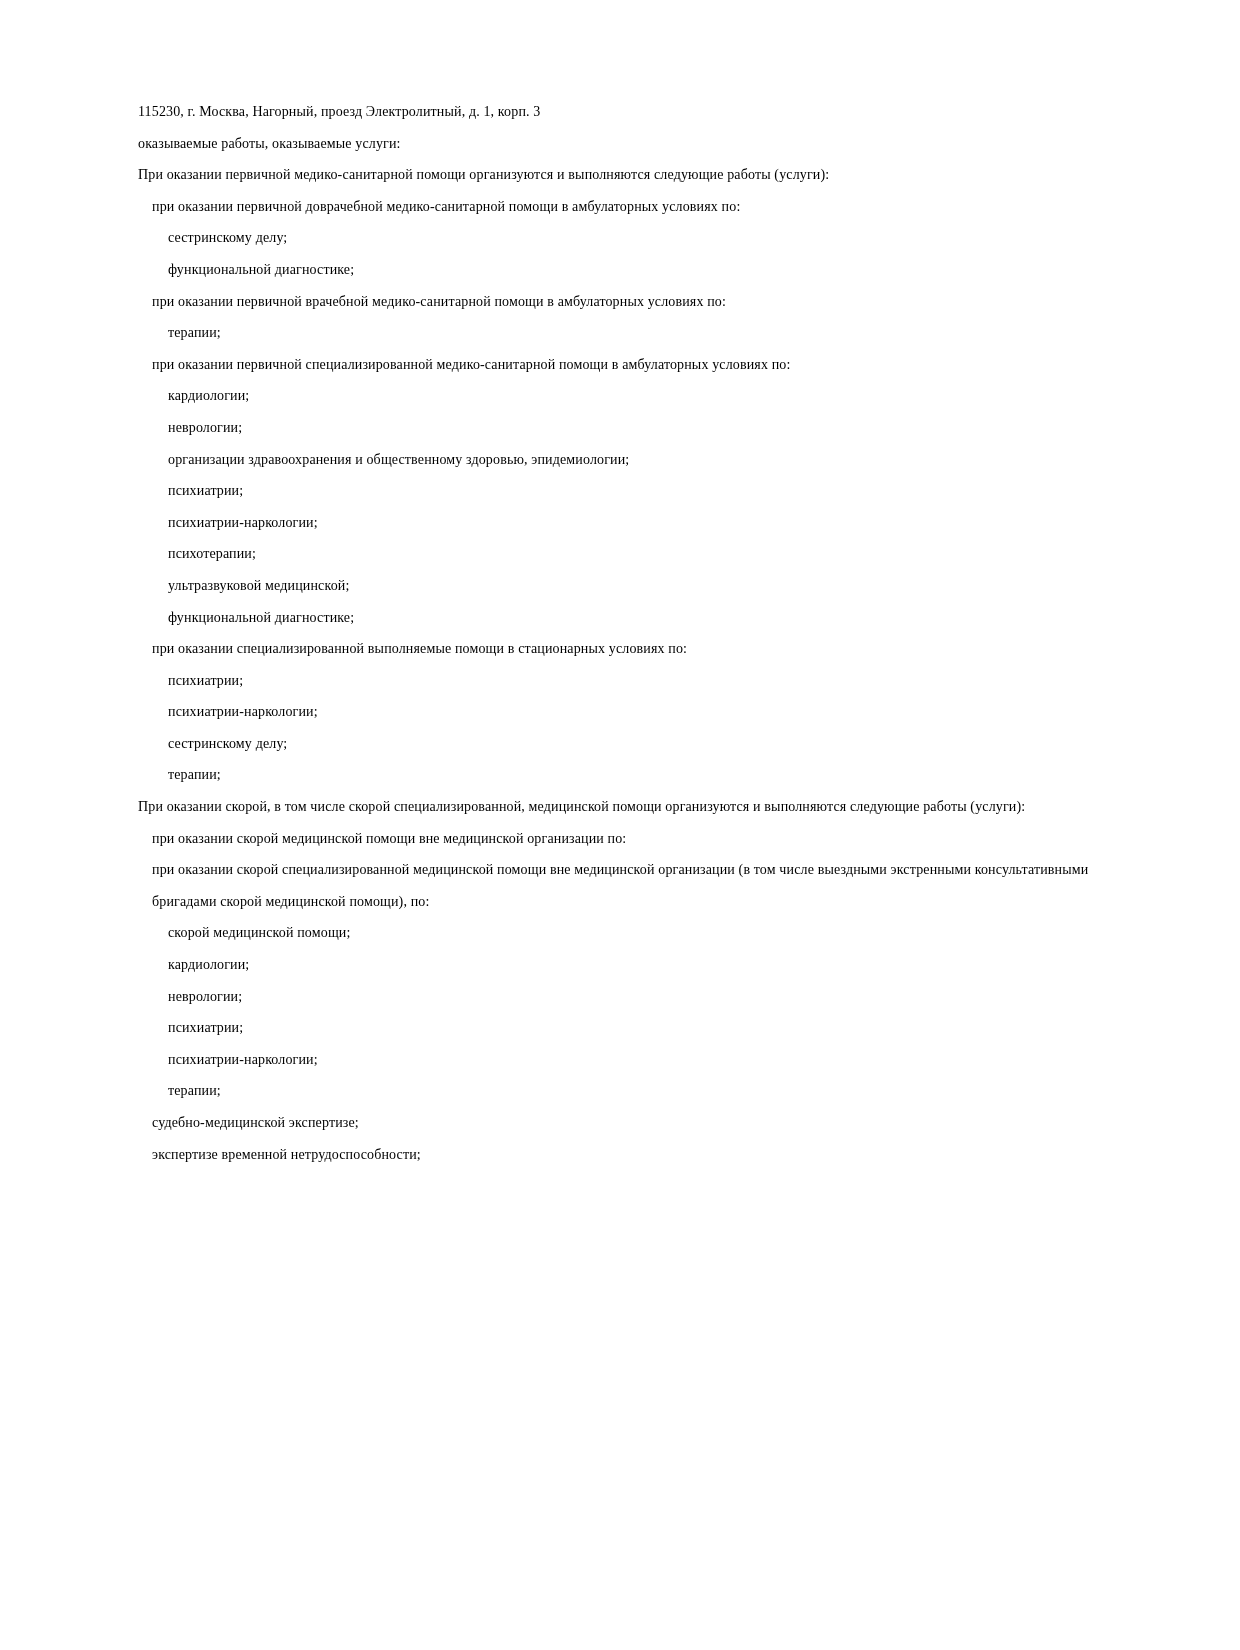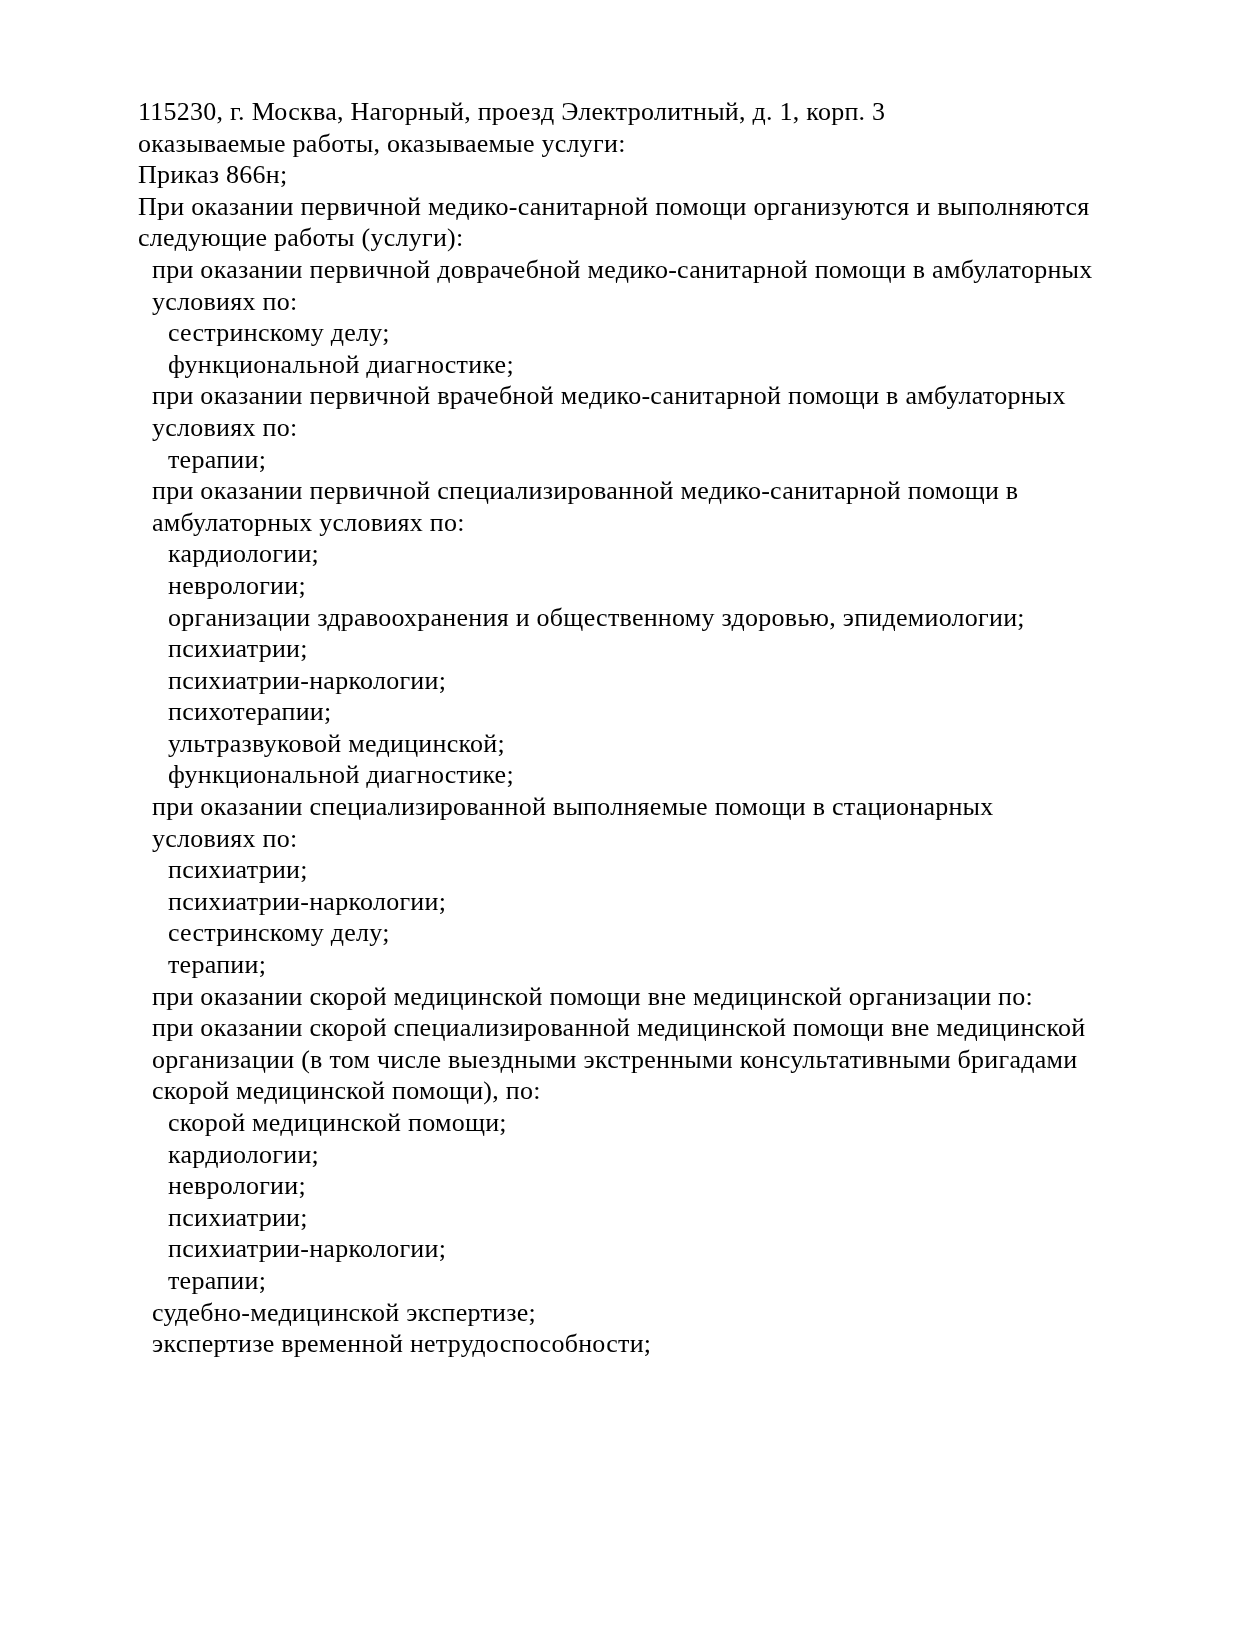--- a/index.html
+++ b/index.html
@@ -17,58 +17,58 @@
     font-family: "Liberation Serif", "DejaVu Serif", serif;
     color: #000000;
   }
   .content {
     position: absolute;
     left: 138px;
     top: 96px;
     width: 964px;
   }
   .line {
-    font-size: 26px;
+    font-size: 14px;
     line-height: 31.6px;
     white-space: pre-wrap;
     text-align: left;
     letter-spacing: 0.01em;
   }
   .indent-0 { padding-left: 0; }
   .indent-1 { padding-left: 14px; }
   .indent-2 { padding-left: 30px; }
 </style>
 </head>
 <body>
 
 <div class="page">
   <div class="content" id="doc-body">
       <div class="line indent-0">115230, г. Москва, Нагорный, проезд Электролитный, д. 1, корп. 3</div>
       <div class="line indent-0">оказываемые работы, оказываемые услуги:</div>
-      <div class="line indent-0">Приказ 866н;</div>
       <div class="line indent-0">При оказании первичной медико-санитарной помощи организуются и выполняются следующие работы (услуги):</div>
       <div class="line indent-1">при оказании первичной доврачебной медико-санитарной помощи в амбулаторных условиях по:</div>
       <div class="line indent-2">сестринскому делу;</div>
       <div class="line indent-2">функциональной диагностике;</div>
       <div class="line indent-1">при оказании первичной врачебной медико-санитарной помощи в амбулаторных условиях по:</div>
       <div class="line indent-2">терапии;</div>
       <div class="line indent-1">при оказании первичной специализированной медико-санитарной помощи в амбулаторных условиях по:</div>
       <div class="line indent-2">кардиологии;</div>
       <div class="line indent-2">неврологии;</div>
       <div class="line indent-2">организации здравоохранения и общественному здоровью, эпидемиологии;</div>
       <div class="line indent-2">психиатрии;</div>
       <div class="line indent-2">психиатрии-наркологии;</div>
       <div class="line indent-2">психотерапии;</div>
       <div class="line indent-2">ультразвуковой медицинской;</div>
       <div class="line indent-2">функциональной диагностике;</div>
       <div class="line indent-1">при оказании специализированной выполняемые помощи в стационарных условиях по:</div>
       <div class="line indent-2">психиатрии;</div>
       <div class="line indent-2">психиатрии-наркологии;</div>
       <div class="line indent-2">сестринскому делу;</div>
       <div class="line indent-2">терапии;</div>
+      <div class="line indent-0">При оказании скорой, в том числе скорой специализированной, медицинской помощи организуются и выполняются следующие работы (услуги):</div>
       <div class="line indent-1">при оказании скорой медицинской помощи вне медицинской организации по:</div>
       <div class="line indent-1">при оказании скорой специализированной медицинской помощи вне медицинской организации (в том числе выездными экстренными консультативными бригадами скорой медицинской помощи), по:</div>
       <div class="line indent-2">скорой медицинской помощи;</div>
       <div class="line indent-2">кардиологии;</div>
       <div class="line indent-2">неврологии;</div>
       <div class="line indent-2">психиатрии;</div>
       <div class="line indent-2">психиатрии-наркологии;</div>
       <div class="line indent-2">терапии;</div>
       <div class="line indent-1">судебно-медицинской экспертизе;</div>
       <div class="line indent-1">экспертизе временной нетрудоспособности;</div>

